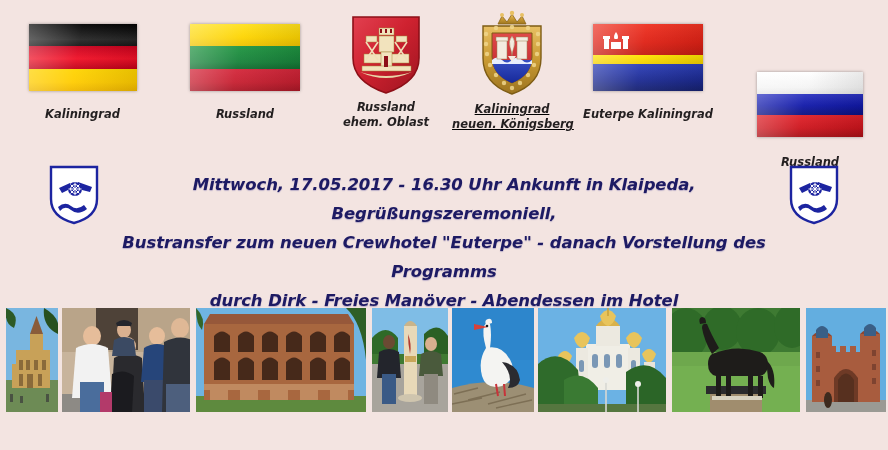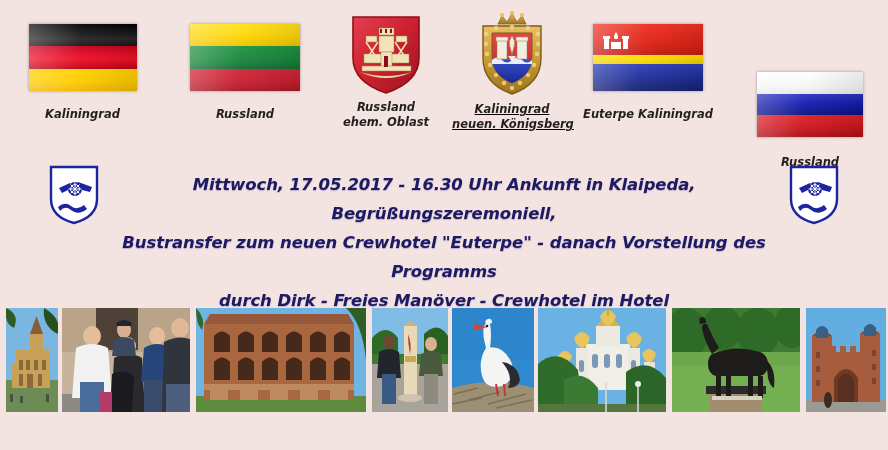--- a/index.html
+++ b/index.html
@@ -235,21 +235,21 @@
           <circle cx="27" cy="24" r="4.4"></circle>
           <path d="M27 17.5 V30.5 M20.5 24 H33.5 M22.5 19.5 L31.5 28.5 M31.5 19.5 L22.5 28.5"></path>
         </g>
         <path d="M10 42 q7 -6 13 -1 q6 5 13 -1 l3 4 q-9 7 -16 1 q-6 -5 -11 1 Z" fill="#1c24a0"></path>
       </svg>
     </div>
 
     <div class="headline">
       <span>Mittwoch, 17.05.2017 - 16.30 Uhr Ankunft in Klaipeda, Begrüßungszeremoniell,</span><br>
       <span>Bustransfer zum neuen Crewhotel "Euterpe" - danach Vorstellung des Programms</span><br>
-      <span>durch Dirk - Freies Manöver - Crewhotel im Hotel</span>
+      <span>durch Dirk - Freies Manöver - Abendessen im Hotel</span>
     </div>
 
     <div class="shield" style="left:788px;top:5px;">
       <svg viewBox="0 0 52 60">
         <path d="M3 2 H49 V34 Q49 52 26 58 Q3 52 3 34 Z" fill="#ffffff" stroke="#1c24a0" stroke-width="2.4"></path>
         <g fill="#1c24a0">
           <path d="M11 23 L22 18 L24 23 L14 28 Z"></path>
           <path d="M30 17 L44 22 L42 27 L30 24 Z"></path>
           <circle cx="27" cy="24" r="7"></circle>
         </g>

